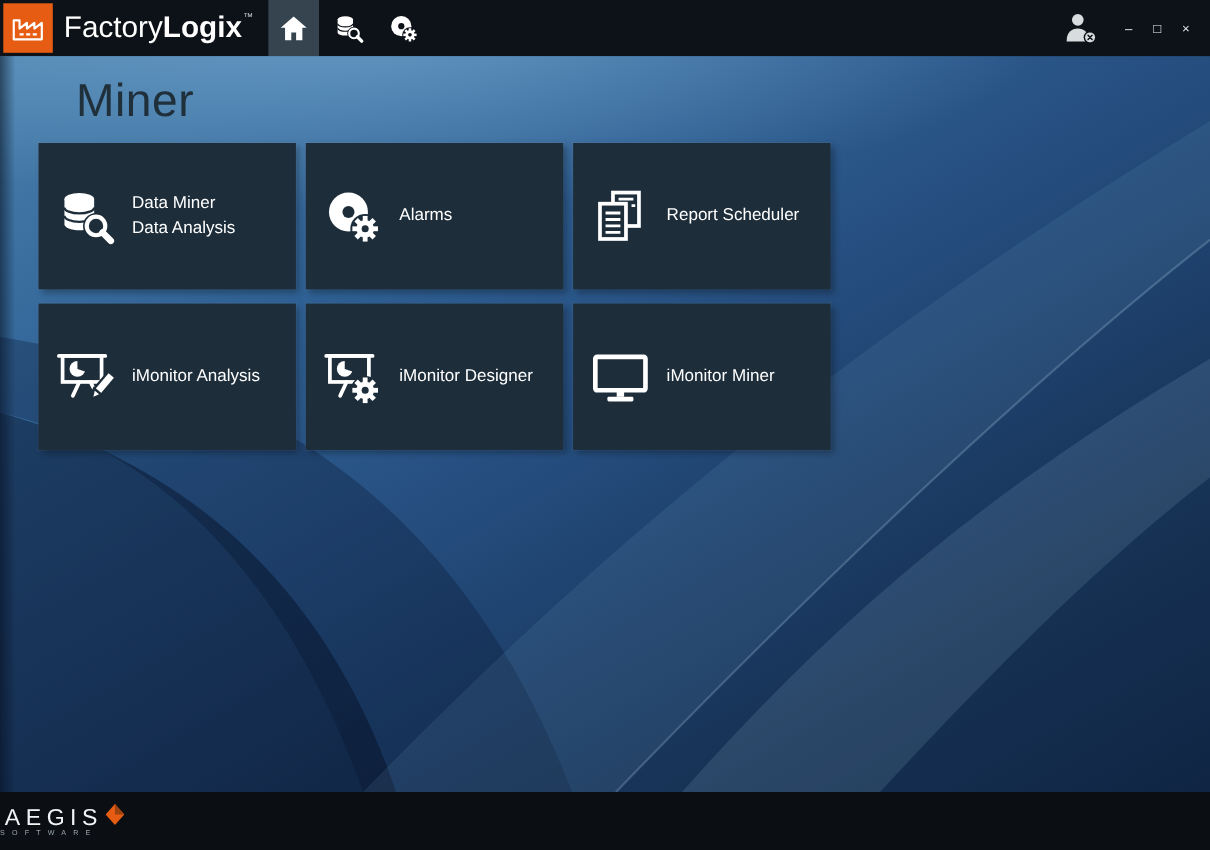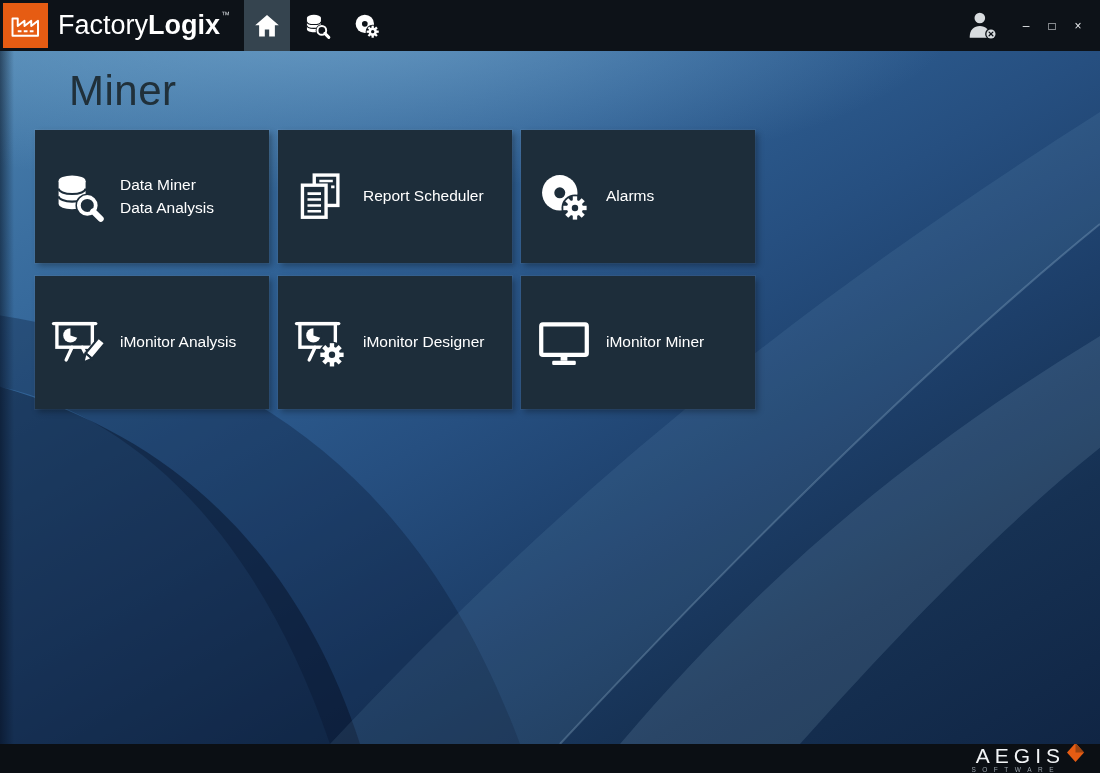--- a/index.html
+++ b/index.html
@@ -42,22 +42,22 @@
           padding-left:16px; cursor:pointer;
           box-shadow:3px 3px 6px rgba(0,0,0,.30), 0 0 0 1px rgba(255,255,255,.05); }
   .tile svg { width:54px; height:54px; flex:0 0 auto; }
   .tile-label { margin-left:15px; font-size:15.5px; line-height:1.45; white-space:pre-line; }
 
   
   .bgfill { fill:var(--icon-bg); }
   .bgstroke { stroke:var(--icon-bg); }
 
   
-  .footer { height:29px; background:#0b0f14; flex:0 0 auto; display:flex; align-items:center;
-            justify-content:flex-end; padding-right:16px; }
+  .footer { height:53px; background:#0b0f14; flex:0 0 auto; display:flex; align-items:center;
+            justify-content:flex-start; padding-right:16px; }
   .aegis { display:flex; flex-direction:column; align-items:flex-end; }
   .aegis-row { display:flex; align-items:center; }
   .aegis-name { color:#f2f4f6; font-size:21px; font-weight:400; letter-spacing:5px; }
   .aegis-diamond { margin-left:2px; margin-top:-8px; }
   .aegis-sub { color:#9aa3ab; font-size:6.5px; letter-spacing:6.5px; margin-top:-2px; margin-right:24px; }
 </style>
 </head>
 <body>
 
 <div class="app">
@@ -159,30 +159,20 @@
           <circle cx="43" cy="42" r="14" class="bgfill"></circle>
           <circle cx="43" cy="42" r="10" fill="none" stroke="#fff" stroke-width="4.5"></circle>
           <line x1="50" y1="49" x2="59" y2="58" stroke="#fff" stroke-width="7" stroke-linecap="round"></line>
         </svg>
         <div class="tile-label">Data Miner
 Data Analysis</div>
       </div>
 
       <div class="tile">
         <svg viewBox="0 0 64 64">
-          <rect x="24" y="6" width="28" height="36" class="bgfill" stroke="#fff" stroke-width="4"></rect>
-          <path d="M30 13 h16 M44 20 h4" stroke="#fff" stroke-width="3"></path>
-          <rect x="10" y="18" width="28" height="38" class="bgfill" stroke="#fff" stroke-width="4"></rect>
-          <path d="M16 28 h16 M16 35 h16 M16 42 h16 M16 49 h16" stroke="#fff" stroke-width="3"></path>
-        </svg>
-        <div class="tile-label">Report Scheduler</div>
-      </div>
-
-      <div class="tile">
-        <svg viewBox="0 0 64 64">
           <circle cx="27" cy="27" r="21" fill="#fff"></circle>
           <circle cx="27" cy="27" r="6.5" class="bgfill"></circle>
           <circle cx="45" cy="45" r="16" class="bgfill"></circle>
           <g transform="translate(45,45)">
             <g fill="#fff">
               <rect x="-2.6" y="-13.8" width="5.2" height="8"></rect>
               <rect x="-2.6" y="-13.8" width="5.2" height="8" transform="rotate(45)"></rect>
               <rect x="-2.6" y="-13.8" width="5.2" height="8" transform="rotate(90)"></rect>
               <rect x="-2.6" y="-13.8" width="5.2" height="8" transform="rotate(135)"></rect>
               <rect x="-2.6" y="-13.8" width="5.2" height="8" transform="rotate(180)"></rect>
@@ -192,20 +182,30 @@
               <circle r="9.5"></circle>
             </g>
             <circle r="3.8" class="bgfill"></circle>
           </g>
         </svg>
         <div class="tile-label">Alarms</div>
       </div>
 
       <div class="tile">
         <svg viewBox="0 0 64 64">
+          <rect x="24" y="6" width="28" height="36" class="bgfill" stroke="#fff" stroke-width="4"></rect>
+          <path d="M30 13 h16 M44 20 h4" stroke="#fff" stroke-width="3"></path>
+          <rect x="10" y="18" width="28" height="38" class="bgfill" stroke="#fff" stroke-width="4"></rect>
+          <path d="M16 28 h16 M16 35 h16 M16 42 h16 M16 49 h16" stroke="#fff" stroke-width="3"></path>
+        </svg>
+        <div class="tile-label">Report Scheduler</div>
+      </div>
+
+      <div class="tile">
+        <svg viewBox="0 0 64 64">
           <g stroke="#fff" fill="none" stroke-width="4" stroke-linecap="round">
             <line x1="3" y1="9" x2="53" y2="9"></line>
             <rect x="7" y="9" width="42" height="28"></rect>
             <line x1="18" y1="52" x2="25" y2="37"></line>
             <line x1="37" y1="37" x2="40" y2="43"></line>
           </g>
           <circle cx="23" cy="23" r="8.5" fill="#fff"></circle>
           <path d="M23 23 L23 13 A10 10 0 0 1 32 26 Z" class="bgfill"></path>
           <g transform="rotate(40 47 44)">
             <rect x="42.5" y="24" width="10" height="24" fill="#fff" class="bgstroke" stroke-width="2.5"></rect>

